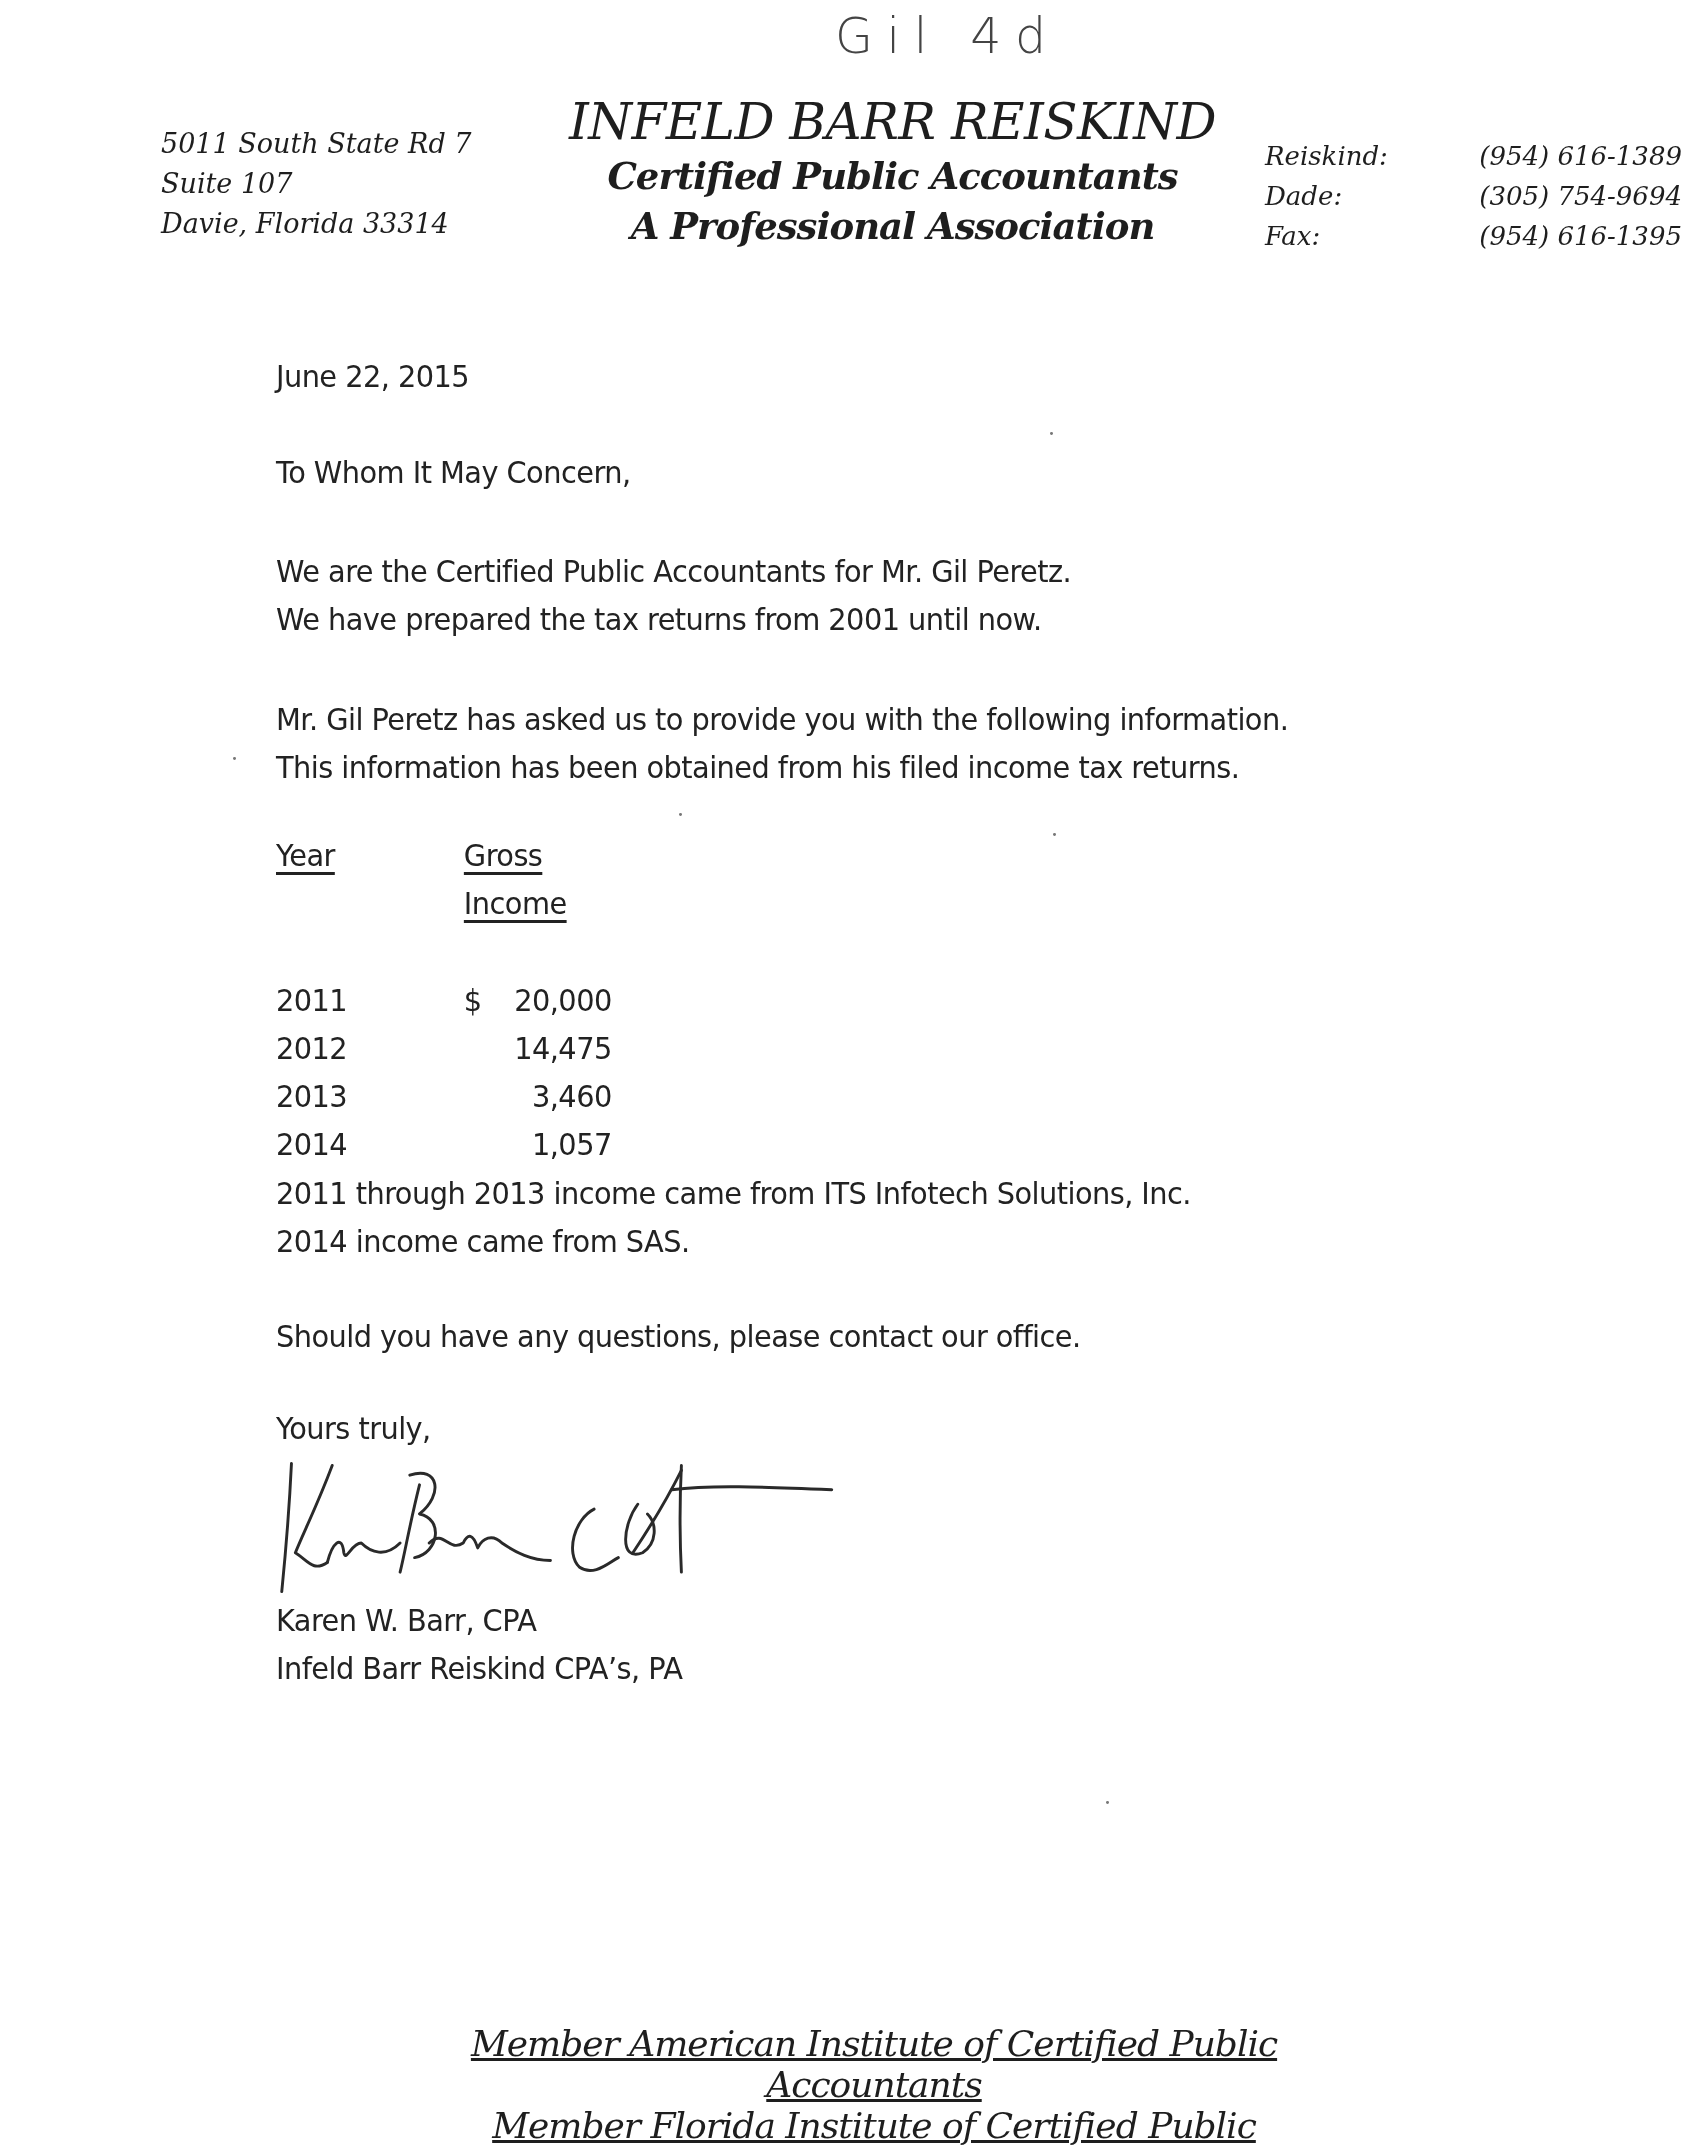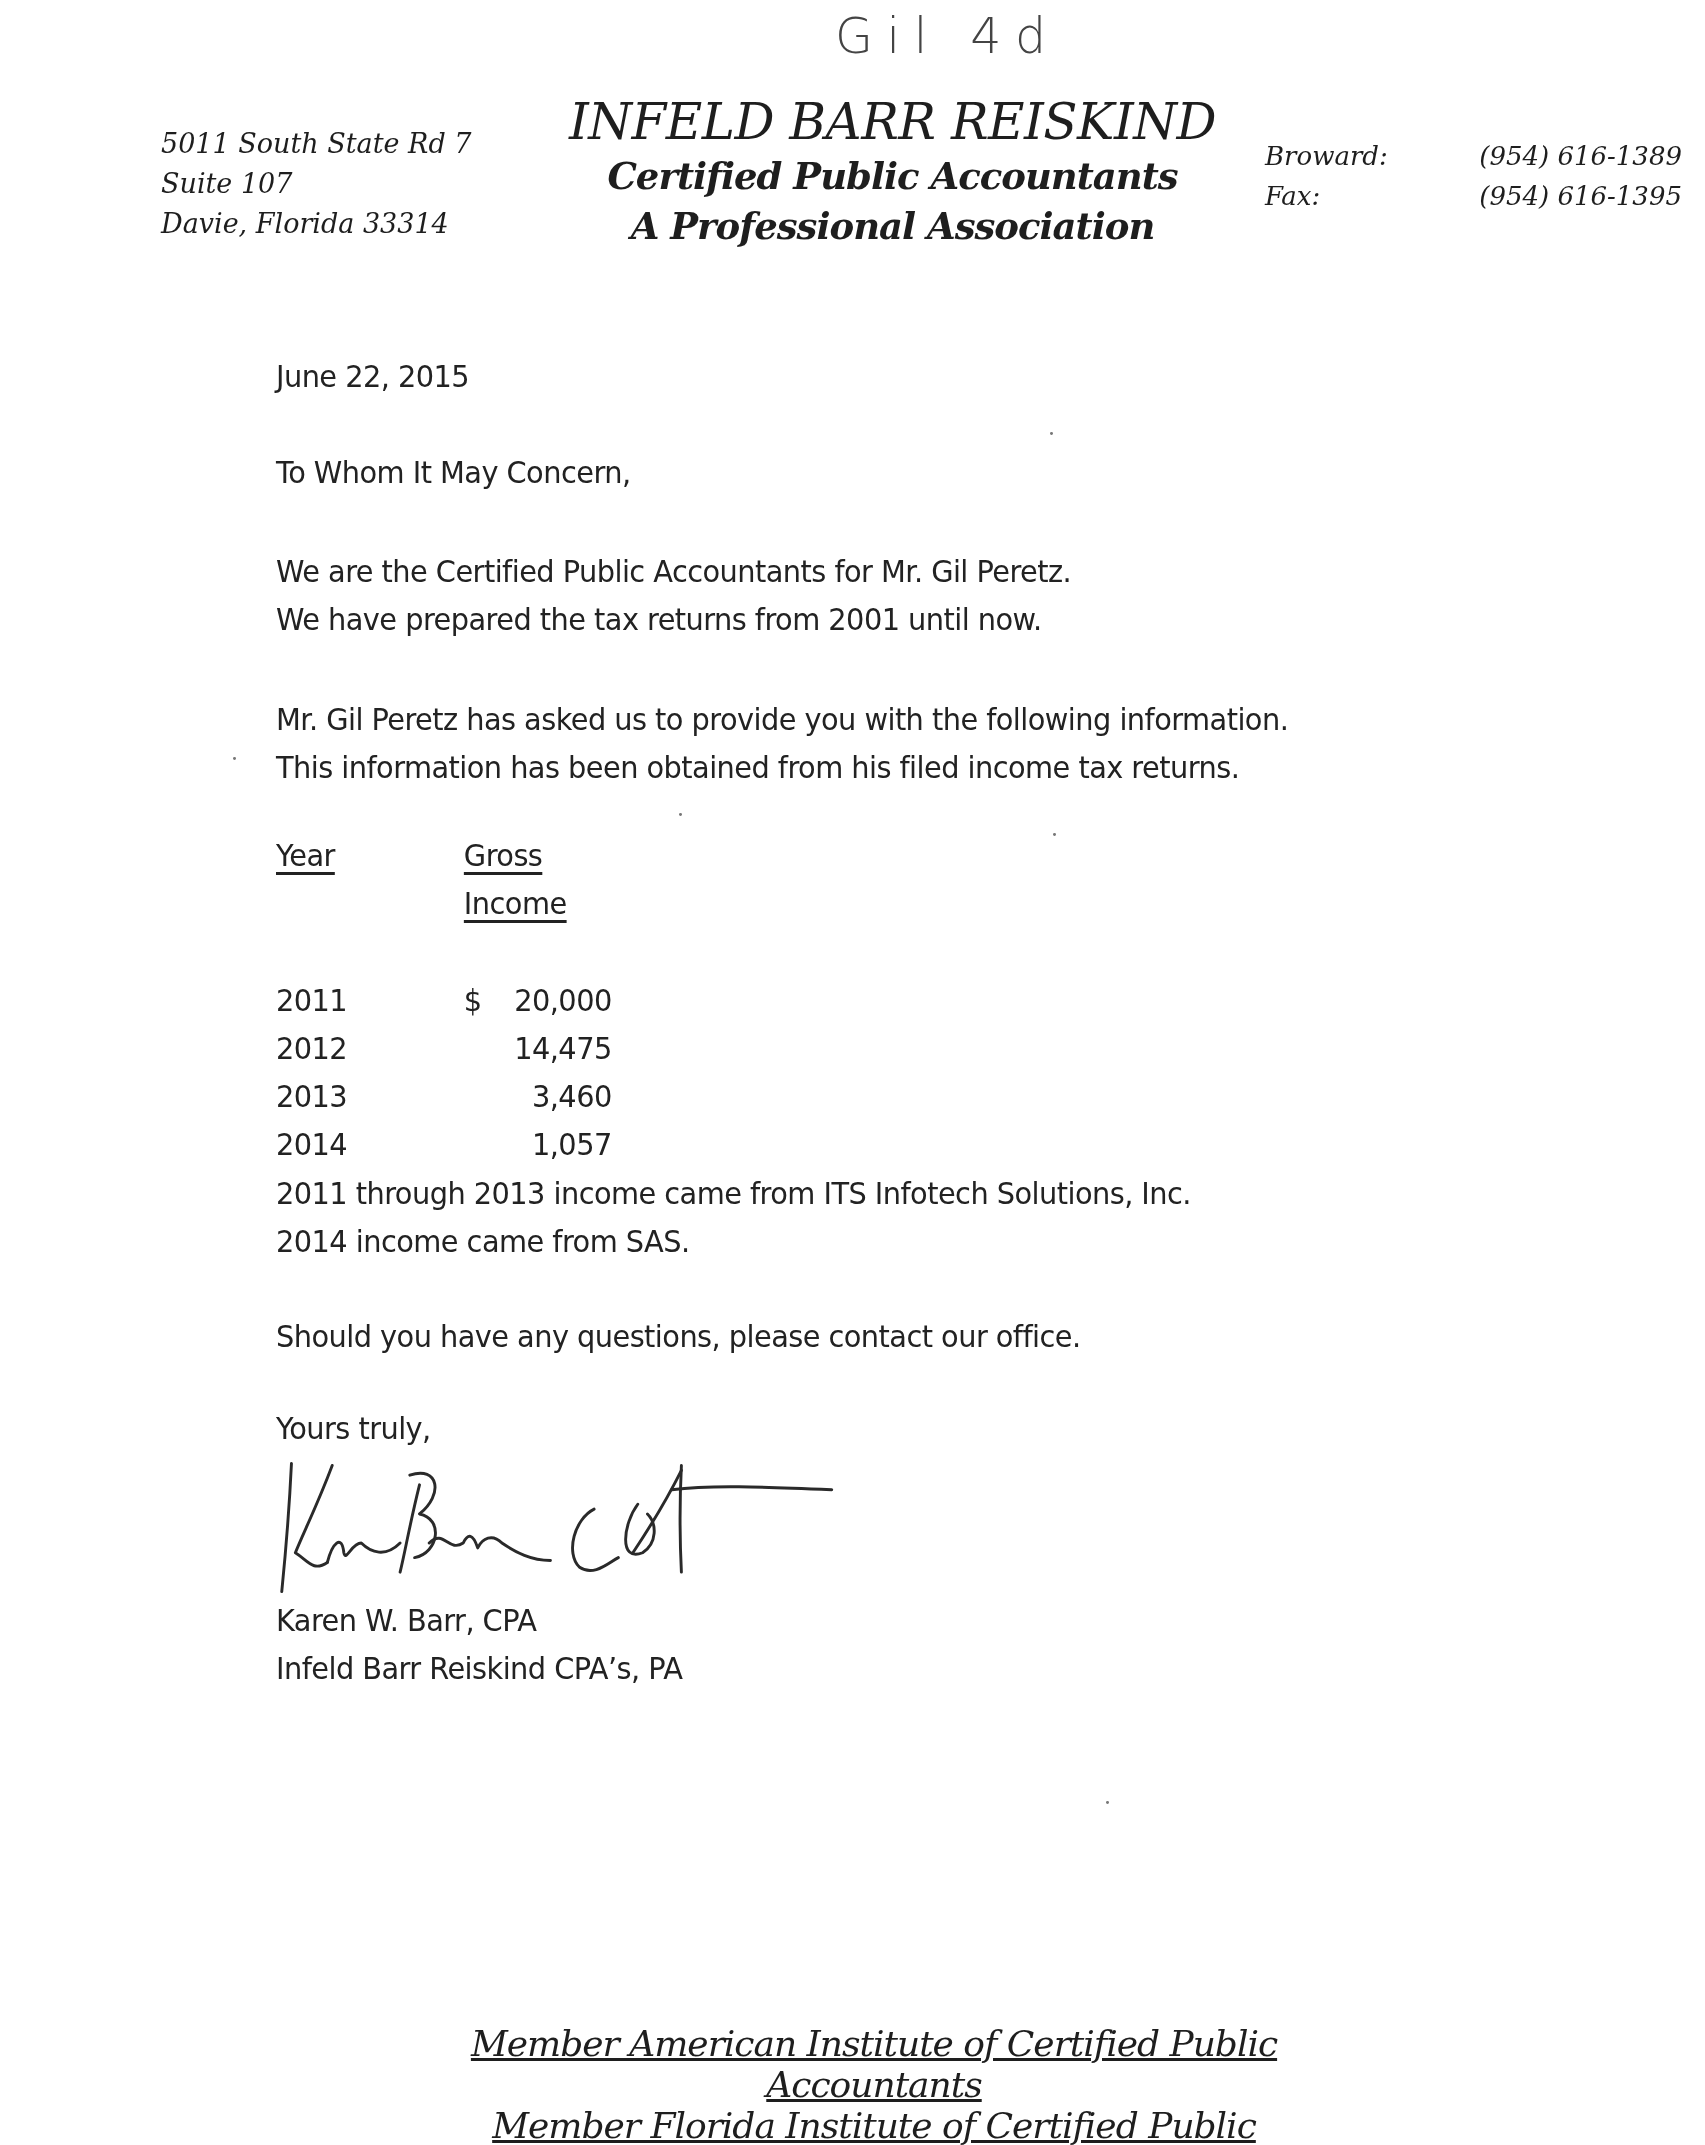--- a/index.html
+++ b/index.html
@@ -48,22 +48,26 @@
 </div>
 
 <div id="firm-block" class="abs">
   <div id="firm-name">INFELD BARR REISKIND</div>
   <div class="firm-sub">Certified Public Accountants</div>
   <div class="firm-sub">A Professional Association</div>
 </div>
 
 <div id="contacts" class="abs script">
   <div class="row">
-    <span class="lbl">Broward:</span>
+    <span class="lbl">Reiskind:</span>
     <span class="num">(954) 616-1389</span>
+  </div>
+  <div class="row">
+    <span class="lbl">Dade:</span>
+    <span class="num">(305) 754-9694</span>
   </div>
   <div class="row">
     <span class="lbl">Fax:</span>
     <span class="num">(954) 616-1395</span>
   </div>
 </div>
 
 <div id="date" class="abs body">June 22, 2015</div>
 <div id="greeting" class="abs body">To Whom It May Concern,</div>
 

